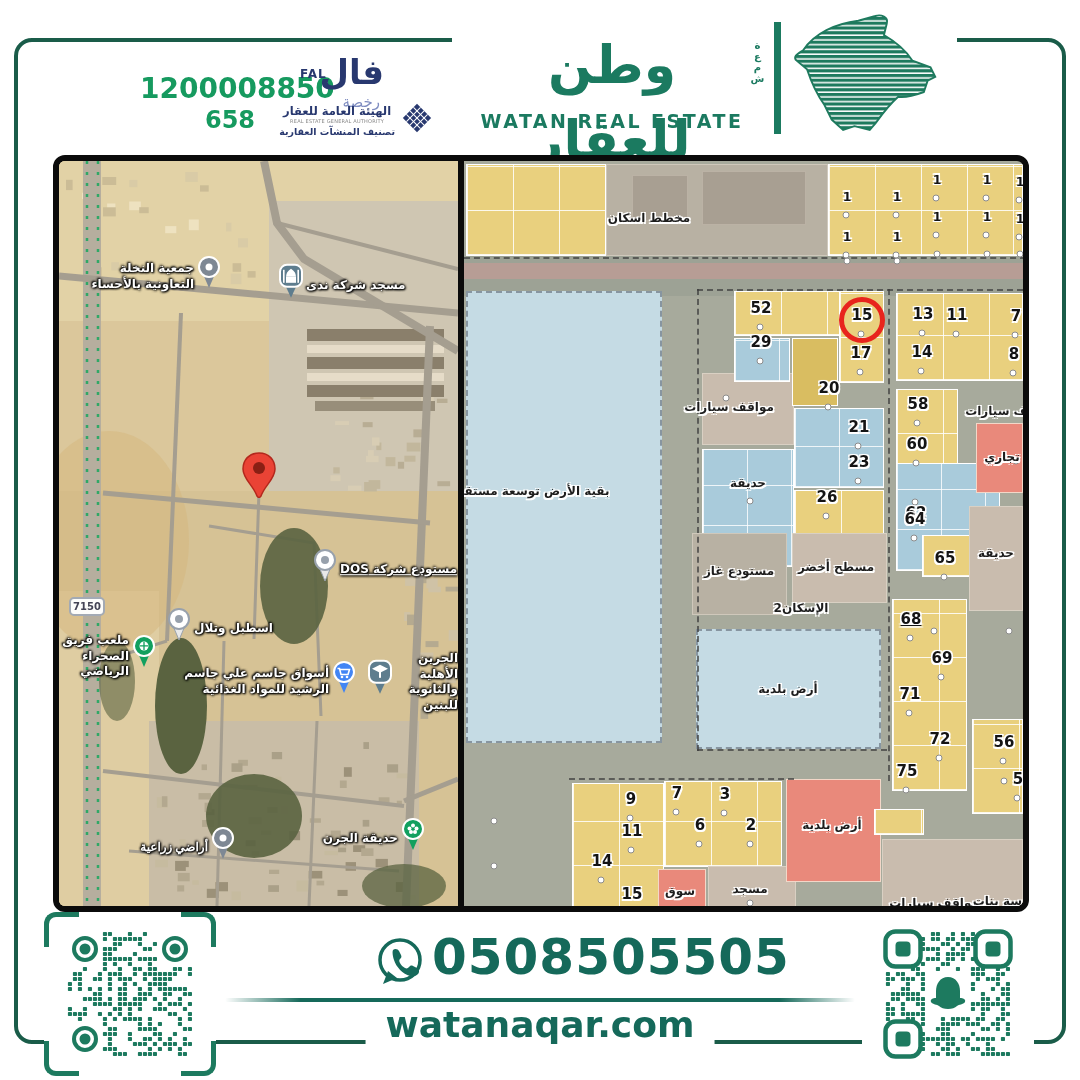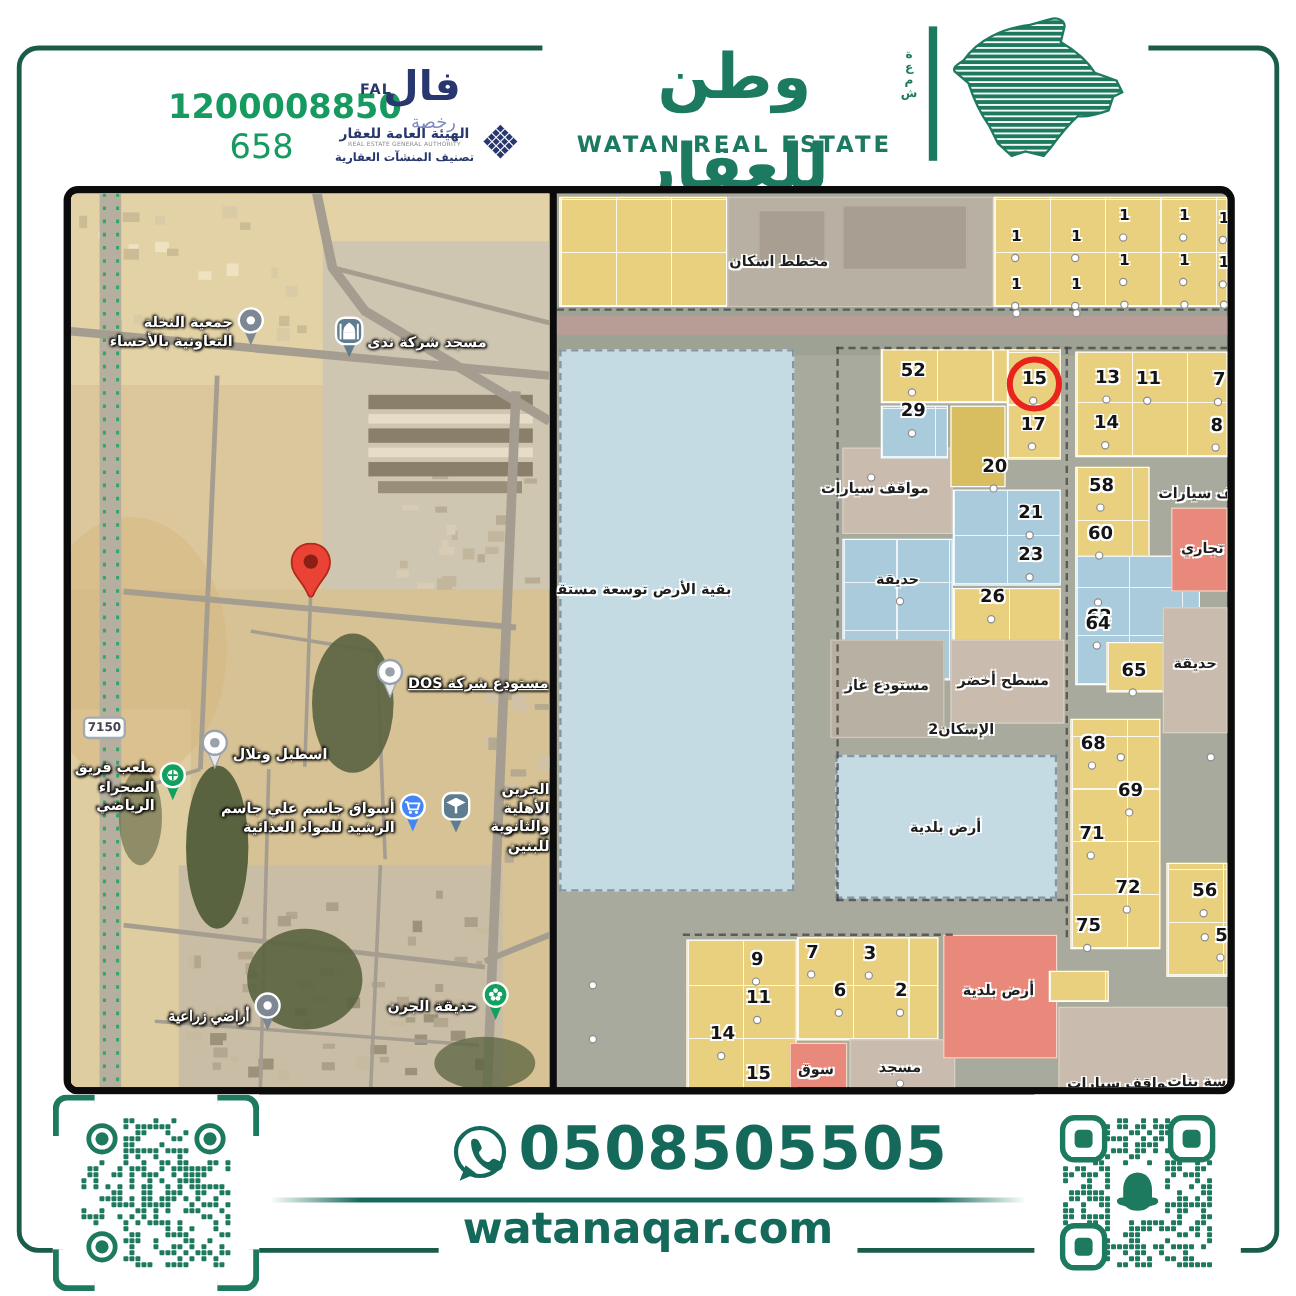--- a/index.html
+++ b/index.html
@@ -5,22 +5,22 @@
   html,body{margin:0;padding:0}
   body{width:1080px;height:1080px;position:relative;overflow:hidden;background:#fff;
        font-family:"DejaVu Sans",sans-serif}
   
   .frame{position:absolute;left:14px;top:38px;right:14px;bottom:36px;
          border:4px solid #1a5c49;border-radius:18px;z-index:0}
   .patch-top{position:absolute;left:452px;top:26px;width:505px;height:28px;background:#fff;z-index:1}
   
   .lic1{position:absolute;left:140px;top:72px;width:165px;text-align:center;
         font-size:28px;font-weight:600;color:#169a5f;z-index:2}
-  .lic2{position:absolute;left:168px;top:106px;width:100px;text-align:center;
-        font-size:28px;font-weight:400;color:#169a5f;z-index:2}
+  .lic2{position:absolute;left:180px;top:106px;width:100px;text-align:center;
+        font-size:24px;font-weight:700;color:#169a5f;z-index:2}
   .fal{position:absolute;left:300px;top:55px;width:86px;height:52px;z-index:2}
   .fal-ar{position:absolute;right:2px;top:0;font-size:34px;font-weight:800;color:#28386f;line-height:1}
   .fal-en{position:absolute;left:0;top:12px;font-size:12px;font-weight:700;color:#28386f;letter-spacing:1px}
   .fal-lic{position:absolute;right:6px;top:38px;font-size:15px;color:#7e8cc0}
   .auth{position:absolute;left:258px;top:102px;width:175px;display:flex;align-items:center;
         justify-content:flex-end;gap:6px;z-index:2}
   .auth-texts{text-align:center;color:#28386f}
   .auth-ar{font-size:11.5px;font-weight:700}
   .auth-en{font-size:5px;color:#888;letter-spacing:.2px}
   .auth-class{font-size:9.5px;font-weight:700;margin-top:2px}
@@ -482,21 +482,21 @@
       <div class="pnum" style="left: 454px; top: 243px;">58</div>
       <div class="pdot" style="left: 453px; top: 262px;"></div>
       <div class="pnum" style="left: 453px; top: 283px;">60</div>
       <div class="pdot" style="left: 452px; top: 302px;"></div>
       <div class="pnum" style="left: 452px; top: 324px; margin-top: 28px;">62</div>
       <div class="pdot" style="left: 451px; top: 341px;"></div>
       <div class="pnum" style="left: 451px; top: 358px;">64</div>
       <div class="pdot" style="left: 450px; top: 377px;"></div>
       <div class="pnum" style="left: 481px; top: 397px;">65</div>
       <div class="pdot" style="left: 480px; top: 416px;"></div>
-      <div class="pnum" style="left: 447px; top: 458px;">68</div>
+      <div class="pnum" style="left: 447px; top: 458px; text-decoration: underline;">68</div>
       <div class="pdot" style="left: 446px; top: 477px;"></div>
       <div class="pnum" style="left: 478px; top: 497px;">69</div>
       <div class="pdot" style="left: 477px; top: 516px;"></div>
       <div class="pnum" style="left: 446px; top: 533px;">71</div>
       <div class="pdot" style="left: 445px; top: 552px;"></div>
       <div class="pnum" style="left: 476px; top: 578px;">72</div>
       <div class="pdot" style="left: 475px; top: 597px;"></div>
       <div class="pnum" style="left: 443px; top: 610px;">75</div>
       <div class="pdot" style="left: 442px; top: 629px;"></div>
       <div class="pnum" style="left: 540px; top: 581px;">56</div>

